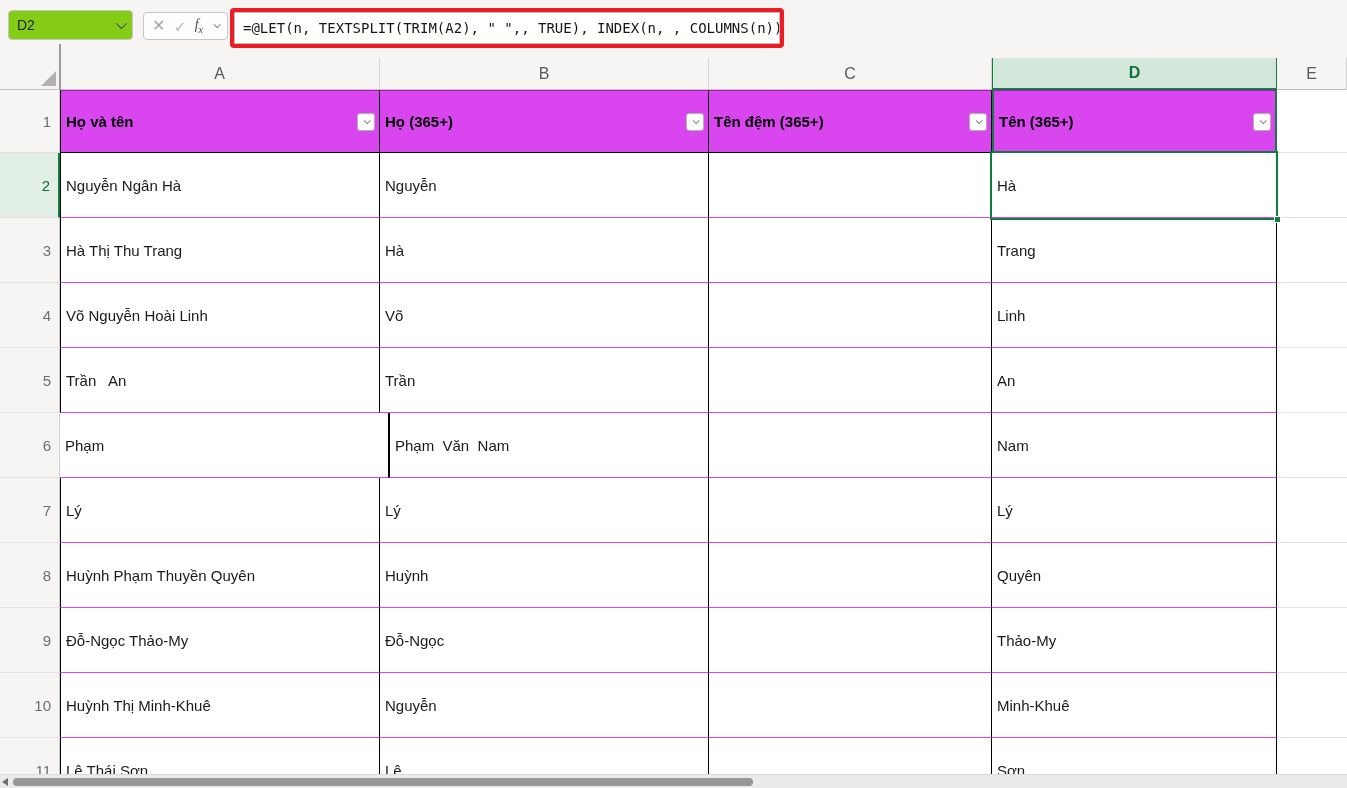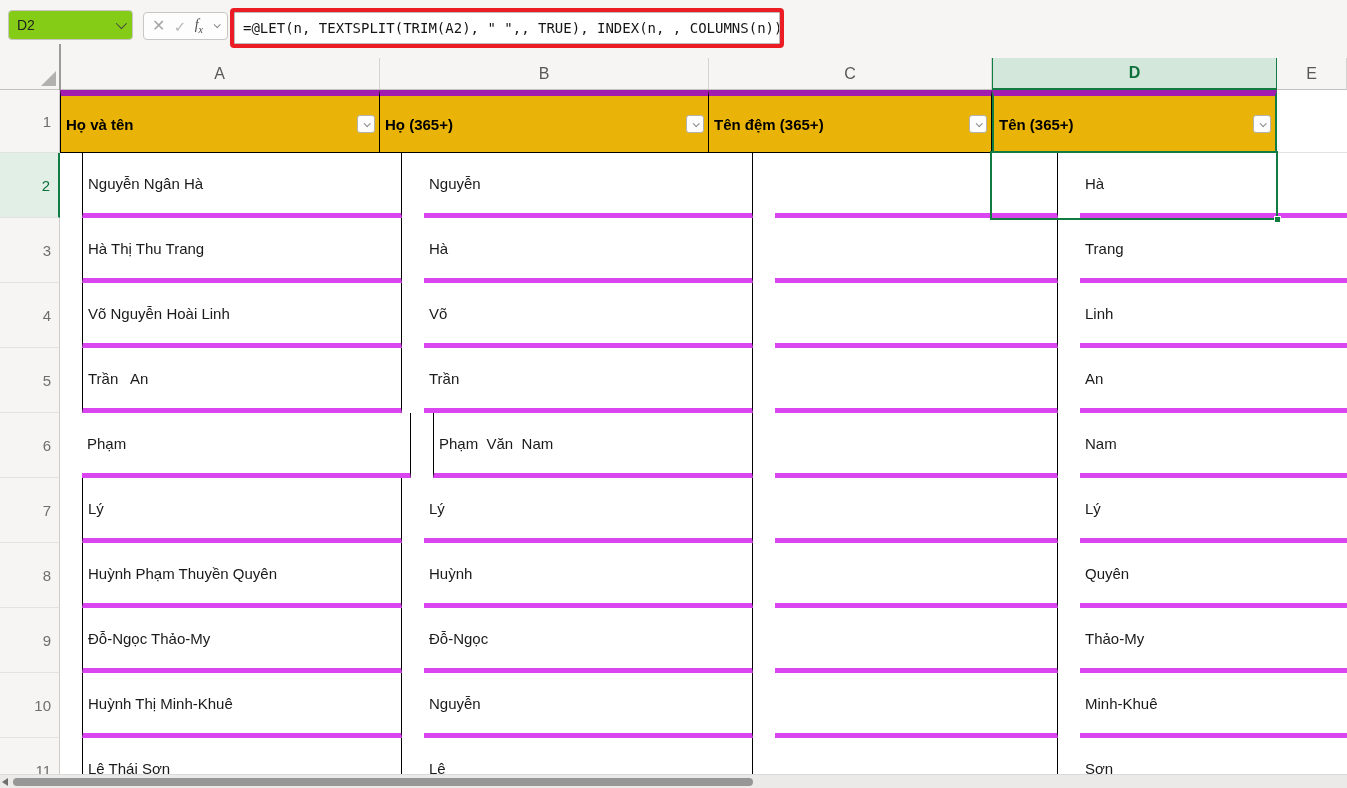--- a/index.html
+++ b/index.html
@@ -68,35 +68,35 @@
   
   .rowhdr {
     justify-content:flex-end; padding:0 8px 0 0; background:#f6f5f4; color:#6e6e6e;
     border-right:1px solid #cfcdcb; border-bottom:1px solid #e4e2e0;
   }
   .rowhdr.selected-rownum { background:#E1EFE6; color:#0E703A; border-right:2px solid #107C41; }
 
   
   .hdr-row { height:63px; }
   .hdr-row .tcell {
-    position:relative; background:#eab308; font-weight:bold; color:#000;
-    border-right:1px solid #000; border-top:6px solid #a21caf; border-bottom:1px solid #000;
+    position:relative; background:#d946ef; font-weight:bold; color:#000;
+    border-right:1px solid #000; border-top:1px solid #a21caf; border-bottom:1px solid #000;
   }
   .hdr-row .tcell.first { border-left:1px solid #000; }
   .hdr-row .tcell.selcol { border-left:2px solid #107C41; border-right:2px solid #107C41; }
   .filter-btn {
     position:absolute; right:4px; top:50%; transform:translateY(-50%);
     width:18px; height:18px; background:#fdfdfd; border:1px solid #b5b3b1; border-radius:3px;
     display:flex; align-items:center; justify-content:center;
   }
   .hdr-row .cell.w-e, .data-row .cell.w-e { border-right:none; border-bottom:1px solid #e4e2e0; background:#fff; }
 
   
   .data-row { height:65px; }
-  .data-row .tcell { background:#fff; border-right:1px solid #000; border-bottom:5px solid #d946ef;margin-left:22px; }
+  .data-row .tcell { background:#fff; border-right:1px solid #000; border-bottom:1px solid #d946ef; }
   .data-row .tcell.first { border-left:1px solid #000; }
 
   
   .sel-overlay {
     position:absolute; left:990px; top:151px; width:288px; height:69px;
     border:2px solid #107C41; pointer-events:none; z-index:4;
   }
   .fill-handle {
     position:absolute; right:-5px; bottom:-5px; width:7px; height:7px;
     background:#107C41; border:1.5px solid #fff;

